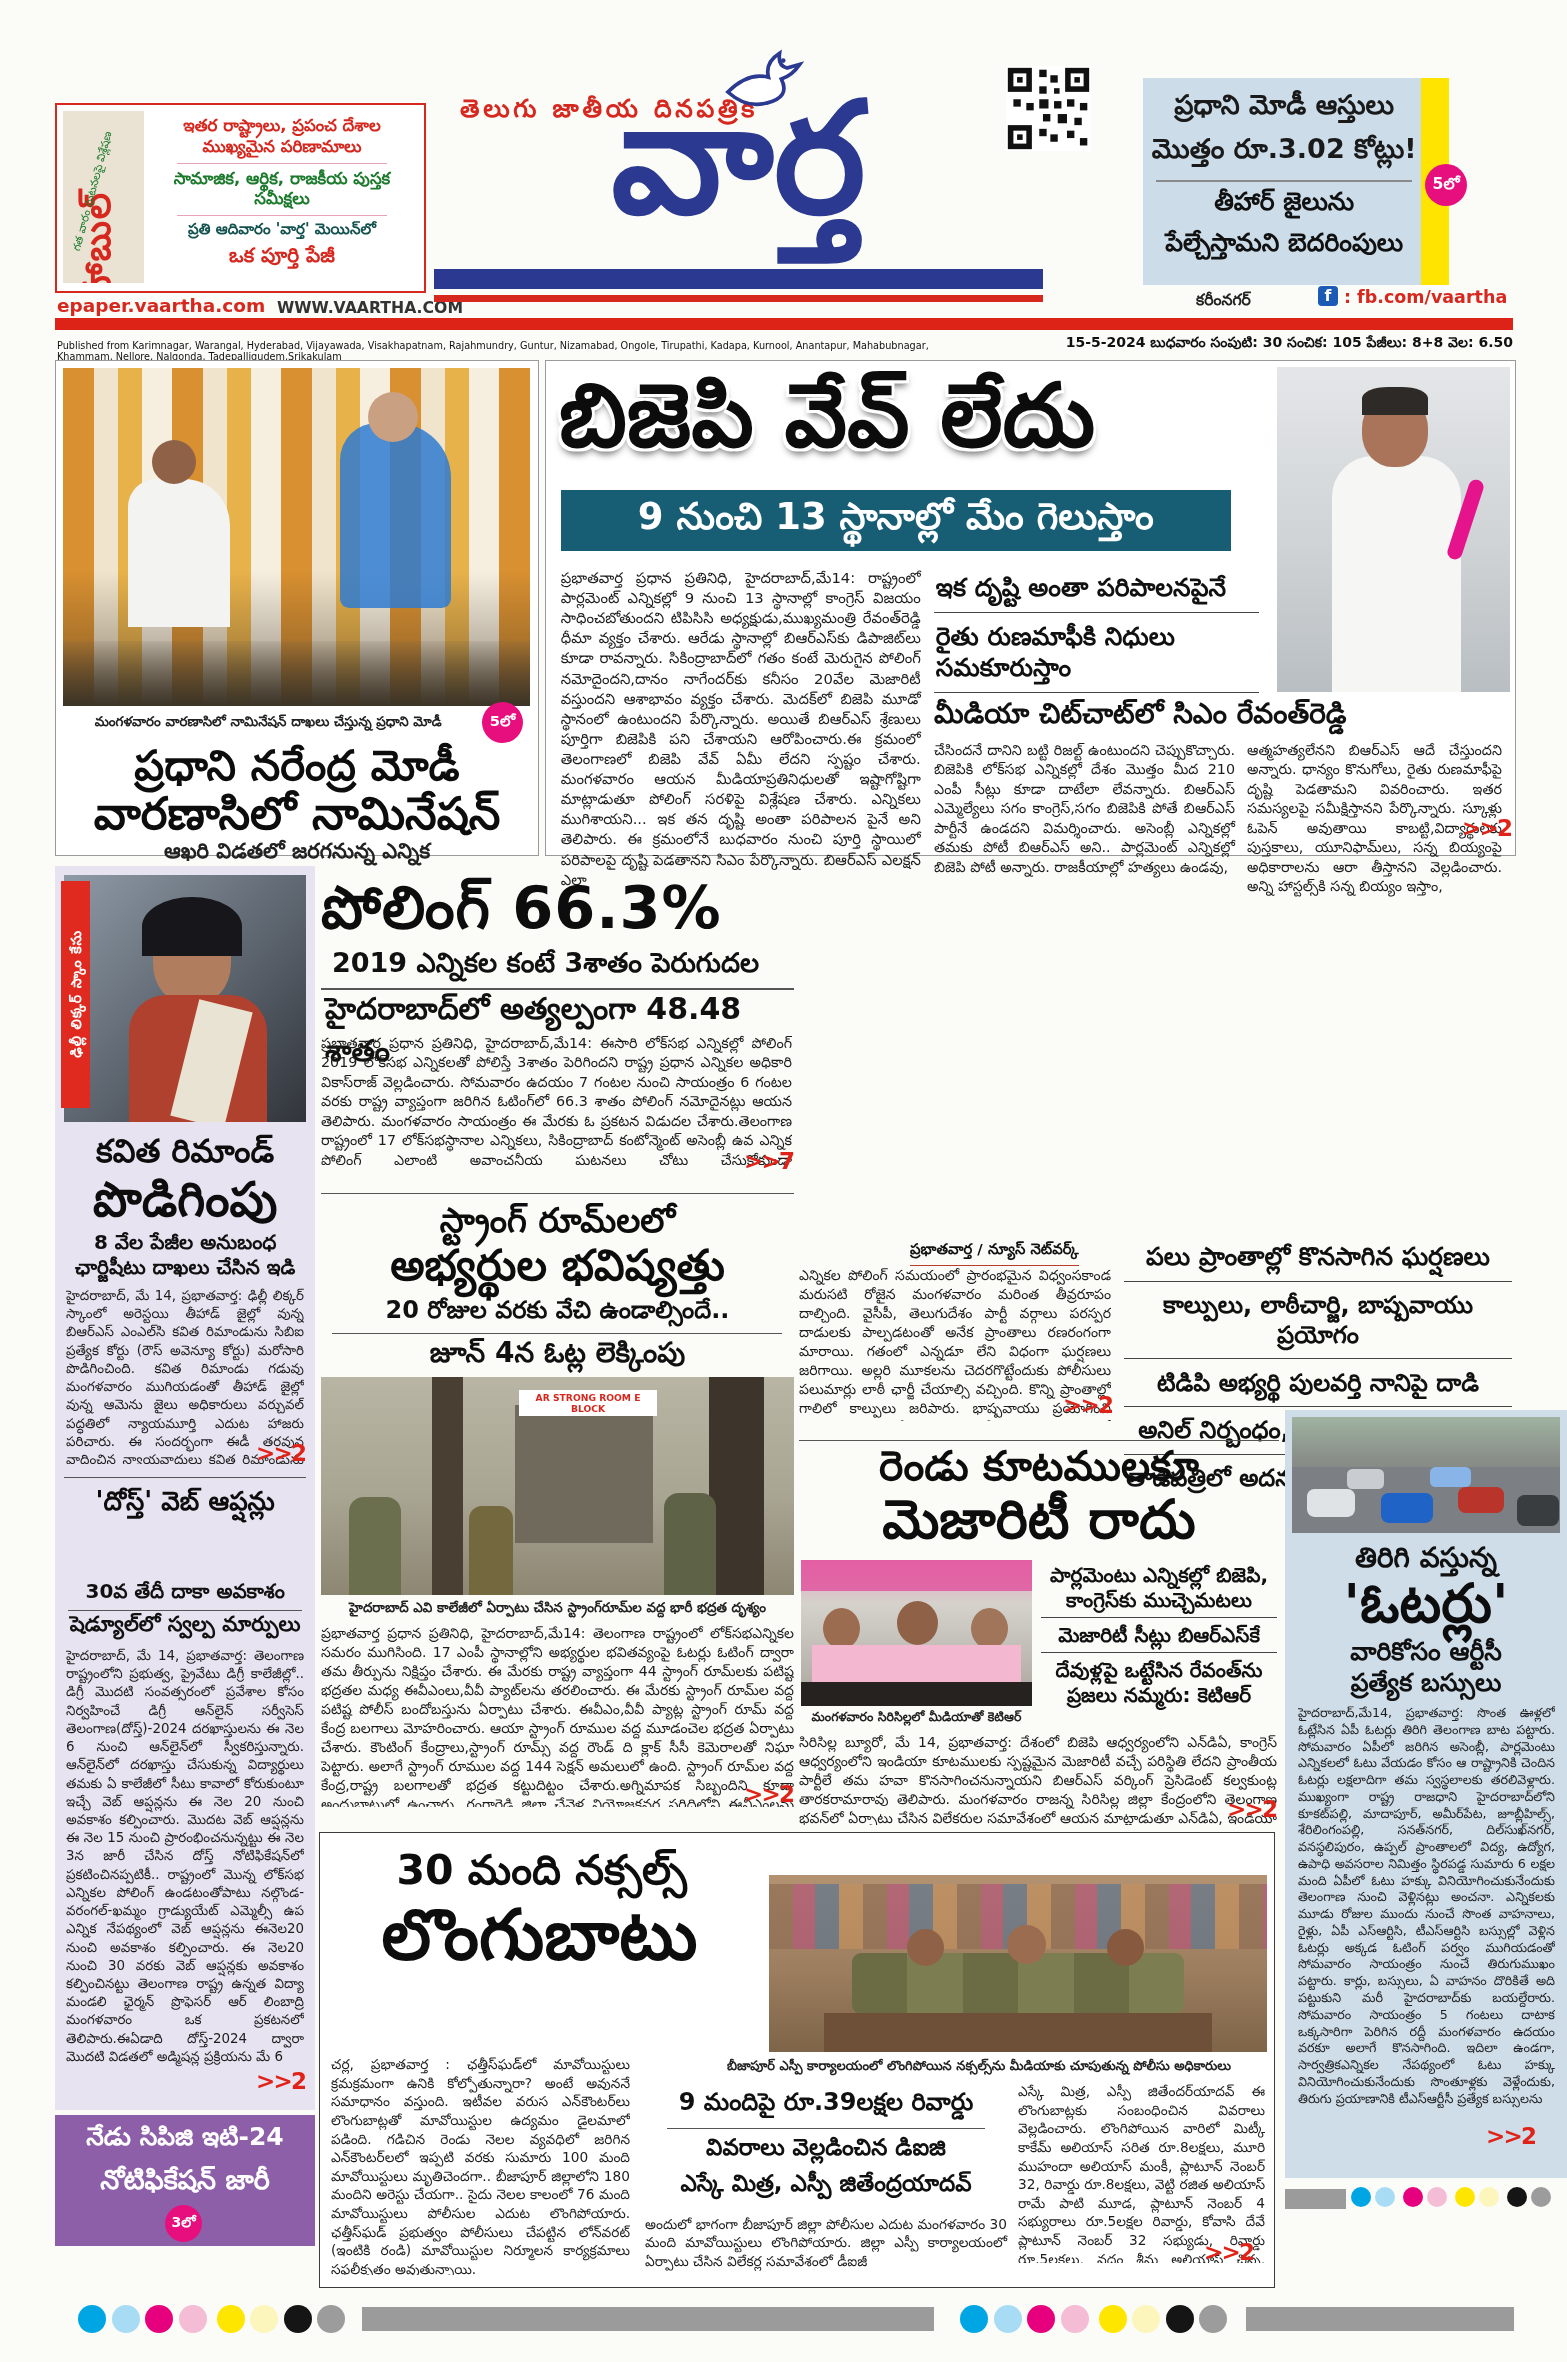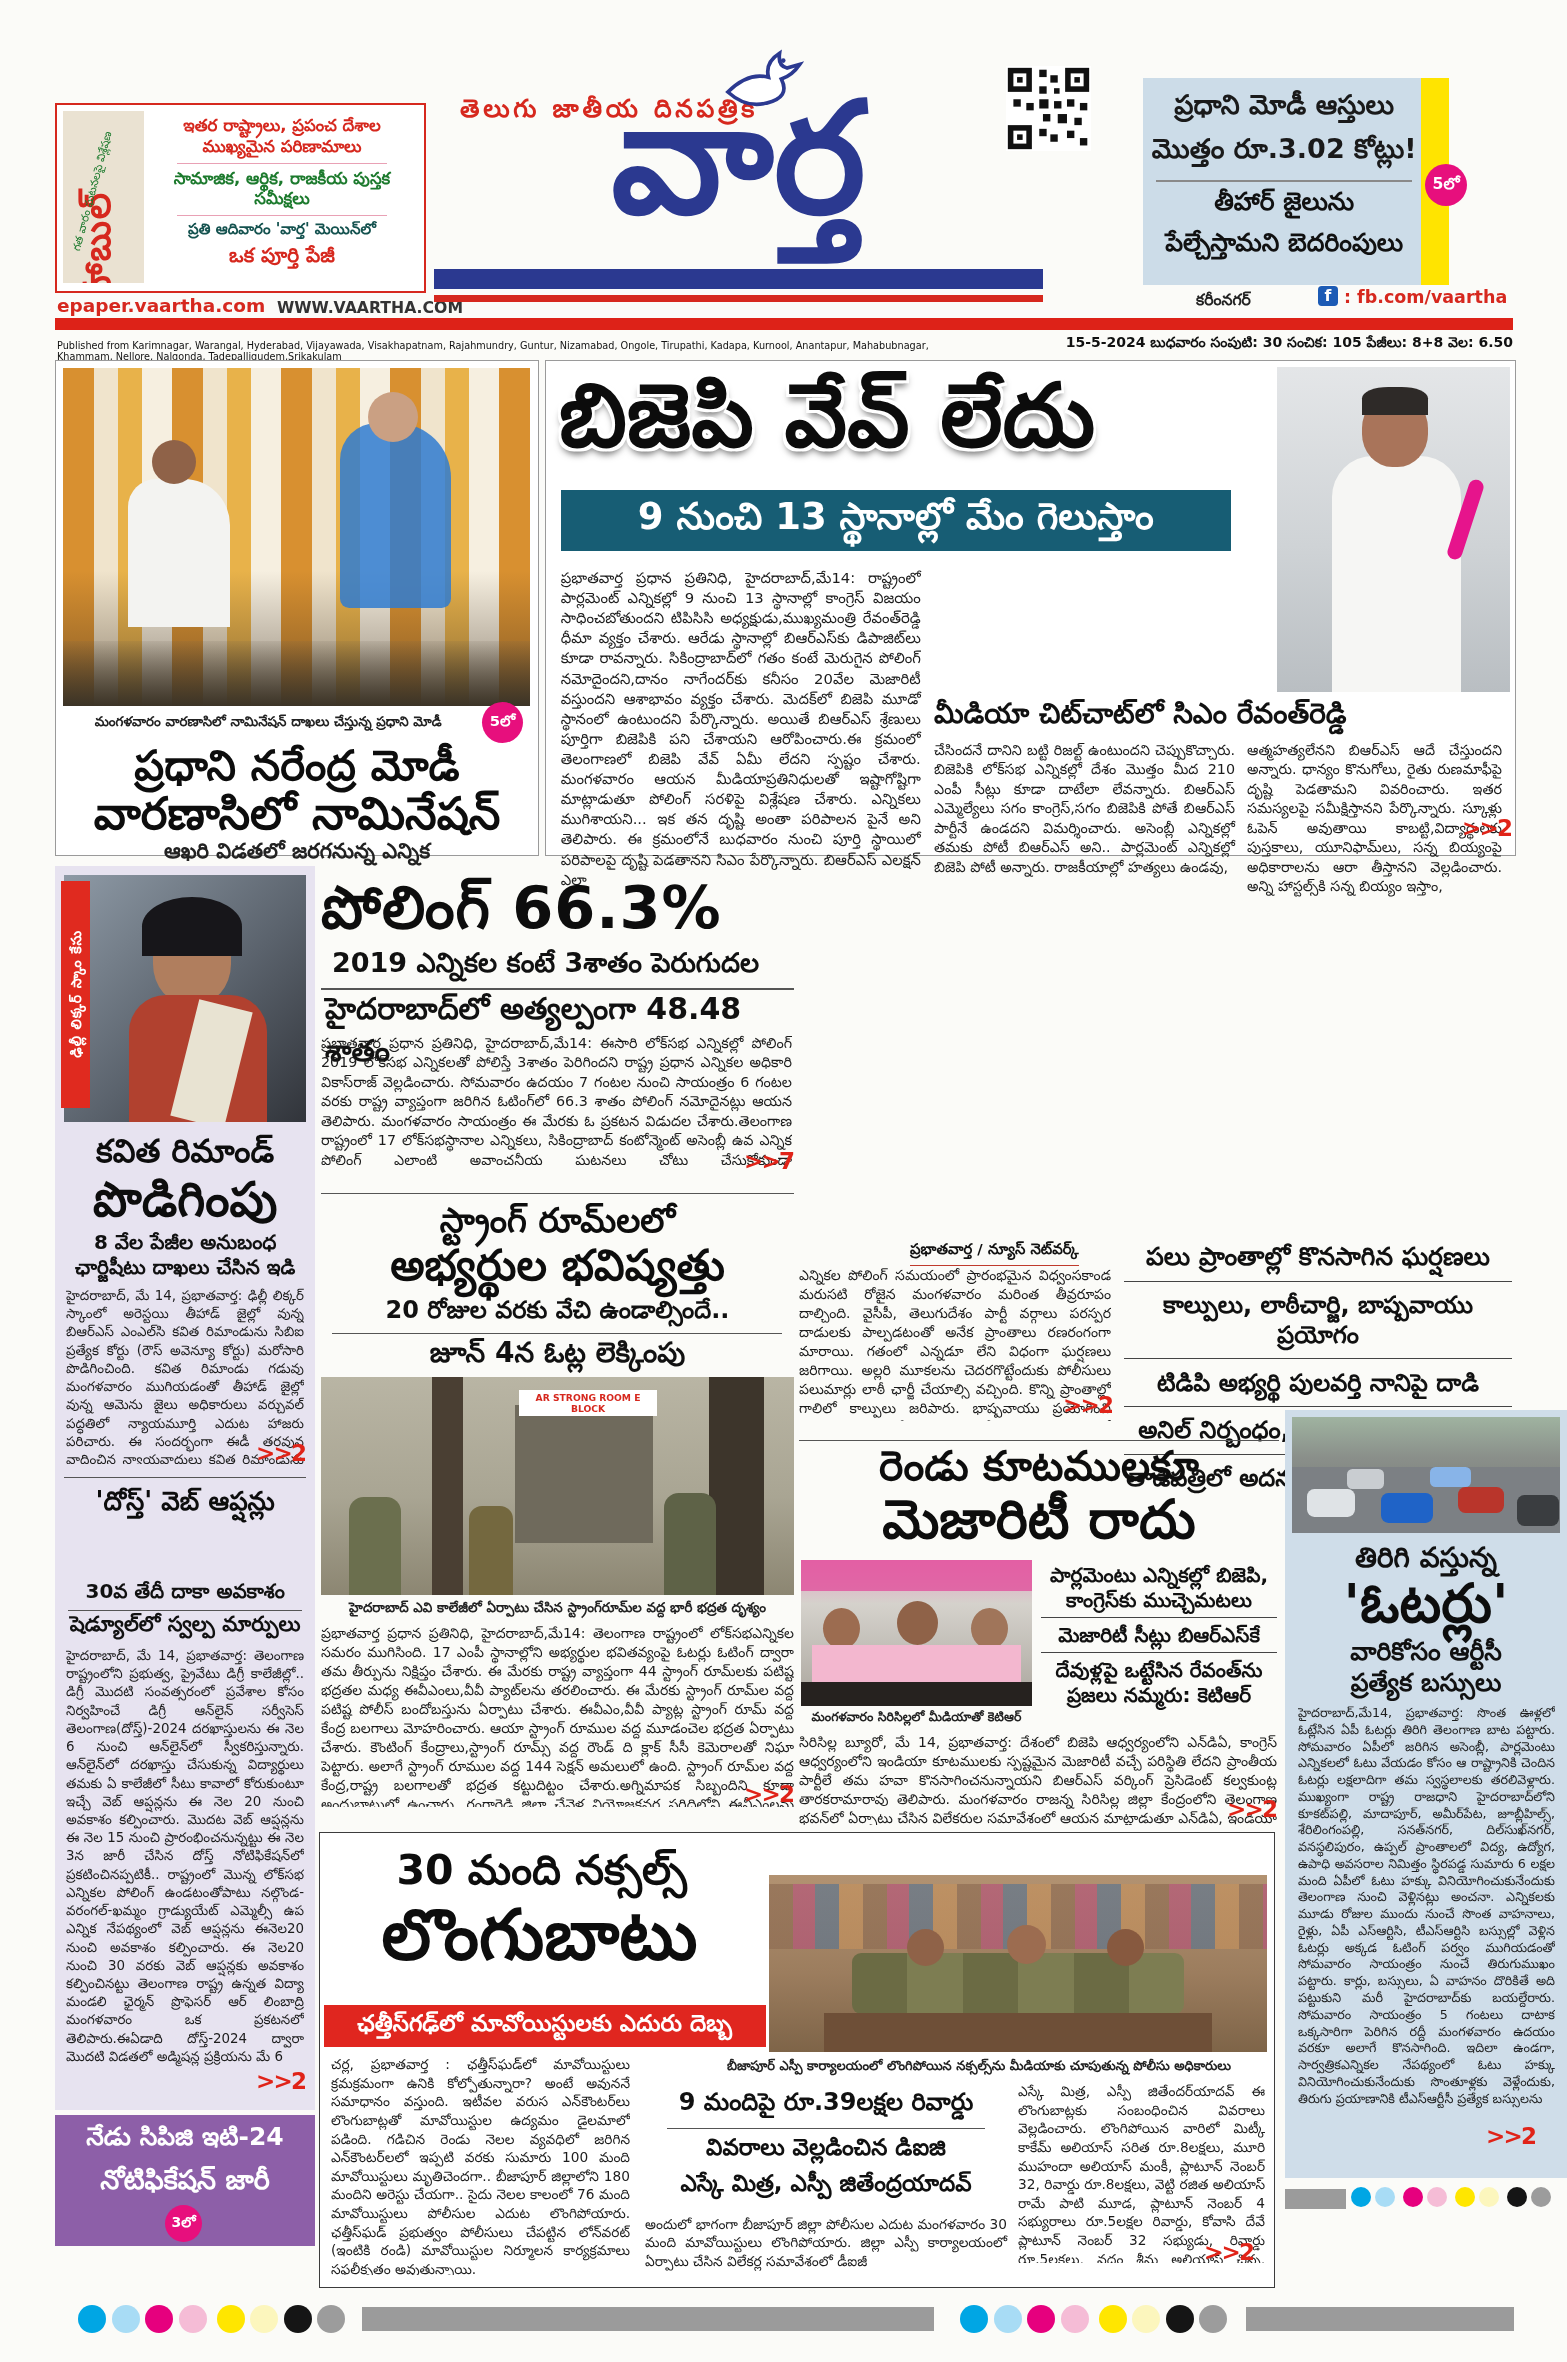--- a/index.html
+++ b/index.html
@@ -132,20 +132,24 @@
     <div class="abs photo" style="right:5.5px;top:5.5px;width:233px;height:325px;
                 background:linear-gradient(180deg,#e4e6e8 0%,#cfd3d6 55%,#b9bec2 100%);">
       <div class="abs" style="left:55px;top:89px;width:129px;height:240px;background:#f6f6f4;border-radius:41px 41px 0 0;"></div>
       <div class="abs" style="left:85px;top:28px;width:66px;height:72px;border-radius:46%;background:#a9745a;"></div>
       <div class="abs" style="left:85px;top:20px;width:66px;height:28px;border-radius:40% 40% 0 0;background:#2e2a28;"></div>
       <div class="abs" style="left:181px;top:111px;width:14.8px;height:83px;background:#e6148c;border-radius:7.4px;transform:rotate(18deg);"></div>
     </div>
     <div class="abs outline-txt b" style="left:13px;top:3.7px;width:720px;font-size:88px;font-weight:900;line-height:1.15;">బిజెపి వేవ్ లేదు</div>
     <div class="abs band b" style="left:14.8px;top:129px;width:670px;height:61px;font-size:37px;">9 నుంచి 13 స్థానాల్లో మేం గెలుస్తాం</div>
     <div class="abs body-t j" style="left:14.8px;top:207px;width:360px;height:275px;font-size:14.8px;">ప్రభాతవార్త ప్రధాన ప్రతినిధి, హైదరాబాద్,మే14: రాష్ట్రంలో పార్లమెంట్ ఎన్నికల్లో 9 నుంచి 13 స్థానాల్లో కాంగ్రెస్ విజయం సాధించబోతుందని టిపిసిసి అధ్యక్షుడు,ముఖ్యమంత్రి రేవంత్‌రెడ్డి ధీమా వ్యక్తం చేశారు. ఆరేడు స్థానాల్లో బిఆర్‌ఎస్‌కు డిపాజిట్‌లు కూడా రావన్నారు. సికింద్రాబాద్‌లో గతం కంటే మెరుగైన పోలింగ్ నమోదైందని,దానం నాగేందర్‌కు కనీసం 20వేల మెజారిటీ వస్తుందని ఆశాభావం వ్యక్తం చేశారు. మెదక్‌లో బిజెపి మూడో స్థానంలో ఉంటుందని పేర్కొన్నారు. అయితే బిఆర్‌ఎస్ శ్రేణులు పూర్తిగా బిజెపికి పని చేశాయని ఆరోపించారు.ఈ క్రమంలో తెలంగాణలో బిజెపి వేవ్ ఏమీ లేదని స్పష్టం చేశారు. మంగళవారం ఆయన మీడియాప్రతినిధులతో ఇష్టాగోష్టిగా మాట్లాడుతూ పోలింగ్ సరళిపై విశ్లేషణ చేశారు. ఎన్నికలు ముగిశాయని... ఇక తన దృష్టి అంతా పరిపాలన పైనే అని తెలిపారు. ఈ క్రమంలోనే బుధవారం నుంచి పూర్తి స్థాయిలో పరిపాలపై దృష్టి పెడతానని సిఎం పేర్కొన్నారు. బిఆర్‌ఎస్ ఎలక్షన్ ఎలా</div>
+    <div class="abs" style="left:388px;top:203px;width:325px;">
+      <div class="bullet-item" style="font-size:25px;text-align:left;">ఇక దృష్టి అంతా పరిపాలనపైనే</div>
+      <div class="bullet-item" style="font-size:25px;text-align:left;border-bottom:1.8px solid #444;">రైతు రుణమాఫీకి నిధులు సమకూరుస్తాం</div>
+    </div>
     <div class="abs b" style="left:388px;top:336px;width:572px;font-size:28px;">మీడియా చిట్‌చాట్‌లో సిఎం రేవంత్‌రెడ్డి</div>
     <div class="abs body-t j" style="left:388px;top:380px;width:301px;height:103px;font-size:14.3px;">చేసిందనే దానిని బట్టి రిజల్ట్ ఉంటుందని చెప్పుకొచ్చారు. బిజెపికి లోక్‌సభ ఎన్నికల్లో దేశం మొత్తం మీద 210 ఎంపీ సీట్లు కూడా దాటేలా లేవన్నారు. బిఆర్‌ఎస్ ఎమ్మెల్యేలు సగం కాంగ్రెస్,సగం బిజెపికి పోతే బిఆర్‌ఎస్ పార్టీనే ఉండదని విమర్శించారు. అసెంబ్లీ ఎన్నికల్లో తమకు పోటీ బిఆర్‌ఎస్ అని.. పార్లమెంట్ ఎన్నికల్లో బిజెపి పోటీ అన్నారు. రాజకీయాల్లో హత్యలు ఉండవు,</div>
     <div class="abs body-t j" style="left:701px;top:380px;width:255px;height:103px;font-size:14.3px;">ఆత్మహత్యలేనని బిఆర్‌ఎస్ ఆదే చేస్తుందని అన్నారు. ధాన్యం కొనుగోలు, రైతు రుణమాఫీపై దృష్టి పెడతామని వివరించారు. ఇతర సమస్యలపై సమీక్షిస్తానని పేర్కొన్నారు. స్కూళ్లు ఓపెన్ అవుతాయి కాబట్టి,విద్యార్థులకు పుస్తకాలు, యూనిఫామ్‌లు, సన్న బియ్యంపై అధికారాలను ఆరా తీస్తానని వెల్లడించారు. అన్ని హాస్టల్స్‌కి సన్న బియ్యం ఇస్తాం,</div>
     <div class="abs jump" style="left:916px;top:454px;">&gt;&gt;2</div>
   </div>
 
   <div class="abs" style="left:55px;top:866px;width:260px;height:1244px;background:#e7e3f0;">
     <div class="abs photo" style="left:9.2px;top:9.2px;width:242px;height:247px;background:linear-gradient(135deg,#8e9aa6 0%,#5b636d 55%,#31343a 100%);">
       <div class="abs" style="left:89px;top:41px;width:78px;height:89px;border-radius:46%;background:#b07e5e;"></div>
       <div class="abs" style="left:78px;top:22px;width:100px;height:59px;border-radius:50% 50% 0 0;background:#17161a;"></div>
@@ -258,23 +262,20 @@
     <div class="abs hl c" style="left:0;top:61px;width:439px;font-size:70px;font-weight:900;">లొంగుబాటు</div>
     <div class="abs photo" style="left:449px;top:42px;width:498px;height:177px;background:linear-gradient(180deg,#b29271 0%,#9c7d5e 55%,#7e6448 100%);">
       <div class="abs" style="left:0;top:9.2px;width:100%;height:65px;
            background:repeating-linear-gradient(90deg,#8d6b52 0 24px,#b5527a 24px 46px,#5a7490 46px 70px,#c4915d 70px 94px);opacity:.65;"></div>
       <div class="abs" style="left:83px;top:78px;width:332px;height:61px;background:repeating-linear-gradient(90deg,#6b6b44 0 55px,#7d7d52 55px 111px);border-radius:9.2px;"></div>
       <div class="abs" style="left:138px;top:54px;width:37px;height:37px;border-radius:50%;background:#8f6248;"></div>
       <div class="abs" style="left:238px;top:50px;width:39px;height:39px;border-radius:50%;background:#9c6c50;"></div>
       <div class="abs" style="left:338px;top:54px;width:37px;height:37px;border-radius:50%;background:#87593f;"></div>
       <div class="abs" style="left:55px;top:138px;width:388px;height:39px;background:#6e4f37;"></div>
     </div>
-    <div class="abs" style="left:3.7px;top:172px;width:442px;height:42px;background:#e0261f;color:#fff;display:flex;align-items:center;justify-content:center;">
-      <span class="b" style="font-size:23px;">ఛత్తీస్‌గఢ్‌లో మావోయిస్టులకు ఎదురు దెబ్బ</span>
-    </div>
     <div class="abs capt c" style="left:369px;top:225px;width:580px;font-size:13px;">బీజాపూర్ ఎస్పీ కార్యాలయంలో లొంగిపోయిన నక్సల్స్‌ను మీడియాకు చూపుతున్న పోలీసు అధికారులు</div>
     <div class="abs body-t j" style="left:11px;top:222px;width:299px;height:220px;font-size:13.7px;overflow:hidden;">చర్ల, ప్రభాతవార్త : ఛత్తీస్‌ఘడ్‌లో మావోయిస్టులు క్రమక్రమంగా ఉనికి కోల్పోతున్నారా? అంటే అవుననే సమాధానం వస్తుంది. ఇటీవల వరుస ఎన్‌కౌంటర్‌లు లొంగుబాట్లతో మావోయిస్టుల ఉద్యమం డైలమాలో పడింది. గడిచిన రెండు నెలల వ్యవధిలో జరిగిన ఎన్‌కౌంటర్‌లలో ఇప్పటి వరకు సుమారు 100 మంది మావోయిస్టులు మృతిచెందగా.. బీజాపూర్ జిల్లాలోని 180 మందిని అరెస్టు చేయగా.. సైదు నెలల కాలంలో 76 మంది మావోయిస్టులు పోలీసుల ఎదుట లొంగిపోయారు. ఛత్తీస్‌ఘడ్ ప్రభుత్వం పోలీసులు చేపట్టిన లోన్‌వరట్ (ఇంటికి రండి) మావోయిస్టుల నిర్మూలన కార్యక్రమాలు సఫలీకృతం అవుతున్నాయి.</div>
     <div class="abs" style="left:325px;top:255px;width:362px;">
       <div class="b c" style="font-size:24px;">9 మందిపై రూ.39లక్షల రివార్డు</div>
       <hr class="rule" style="margin:5.5px 22px;">
       <div class="b c" style="font-size:23px;">వివరాలు వెల్లడించిన డిఐజి</div>
       <div class="b c" style="font-size:23px;padding-top:3.7px;">ఎస్కే మిత్ర, ఎస్పీ జితేంద్రయాదవ్</div>
       <div class="body-t j" style="font-size:13.7px;margin-top:13px;">అందులో భాగంగా బీజాపూర్ జిల్లా పోలీసుల ఎదుట మంగళవారం 30 మంది మావోయిస్టులు లొంగిపోయారు. జిల్లా ఎస్పీ కార్యాలయంలో ఏర్పాటు చేసిన విలేకర్ల సమావేశంలో డీఐజీ</div>
     </div>
     <div class="abs body-t j" style="left:698px;top:249px;width:247px;height:181px;font-size:13.7px;overflow:hidden;">ఎస్కే మిత్ర, ఎస్పీ జితేందర్‌యాదవ్ ఈ లొంగుబాట్లకు సంబంధించిన వివరాలు వెల్లడించారు. లొంగిపోయిన వారిలో మిట్కీ కాకేమ్ అలియాస్ సరిత రూ.8లక్షలు, మూరి ముహందా అలియాస్ మంకీ, ప్లాటూన్ నెంబర్ 32, రివార్డు రూ.8లక్షలు, వెట్టి రజిత అలియాస్ రామే పాటి మూడ, ప్లాటూన్ నెంబర్ 4 సభ్యురాలు రూ.5లక్షల రివార్డు, కోవాసి దేవే ప్లాటూన్ నెంబర్ 32 సభ్యుడు, రివార్డు రూ.5లక్షలు, వదం శ్రీను అలియాస్ చిన్న, బెటాలియన్ 1 సభ్యుడు, రూ.5లక్షల రివార్డులు, సోది అయితుప్లాటూన్ 32సభ్యుడు, రూ.5లక్షల</div>

